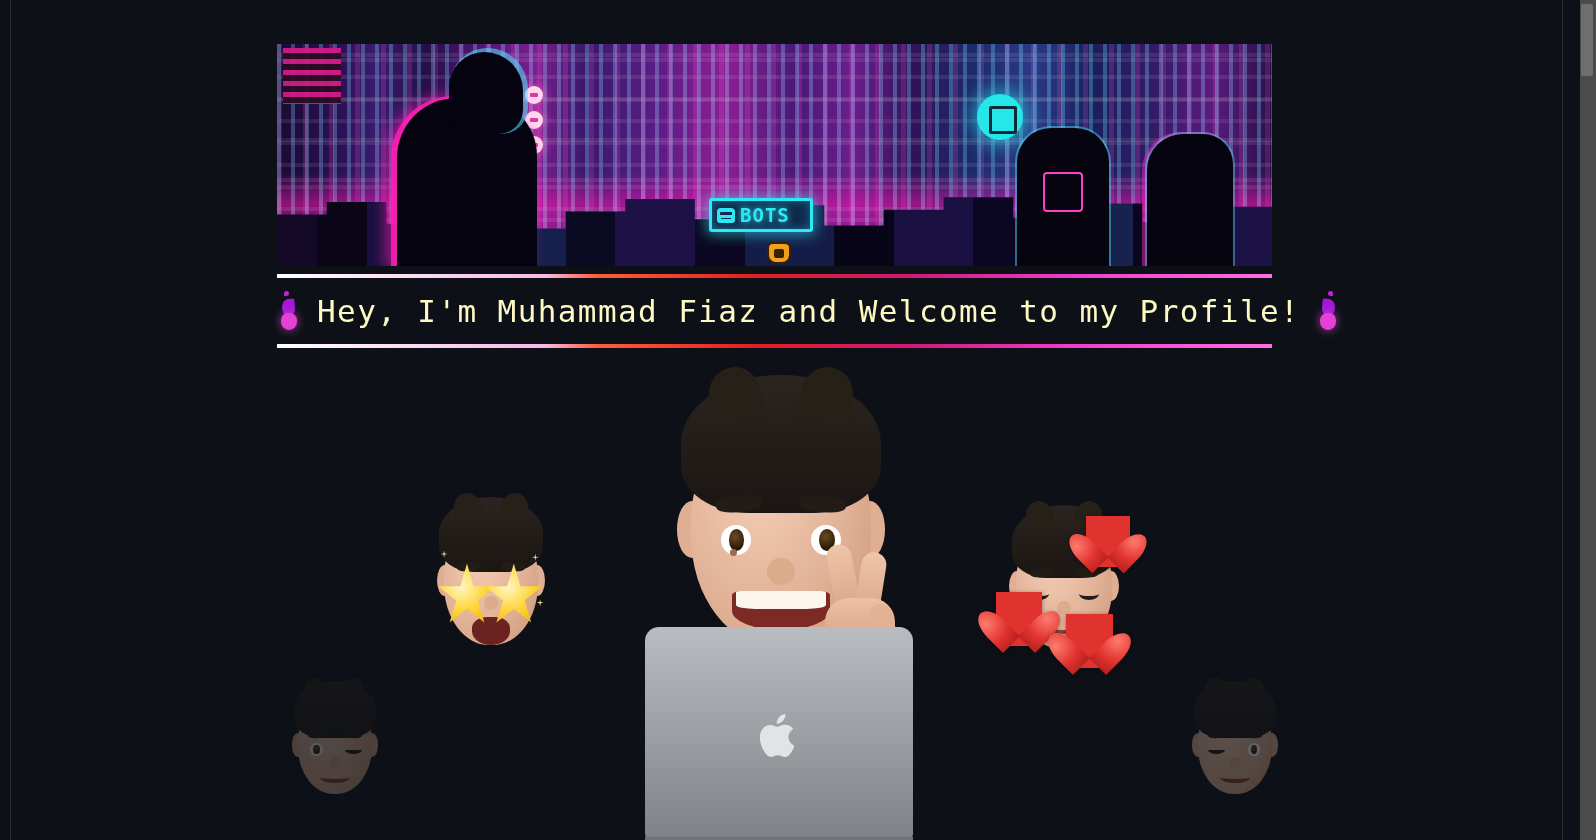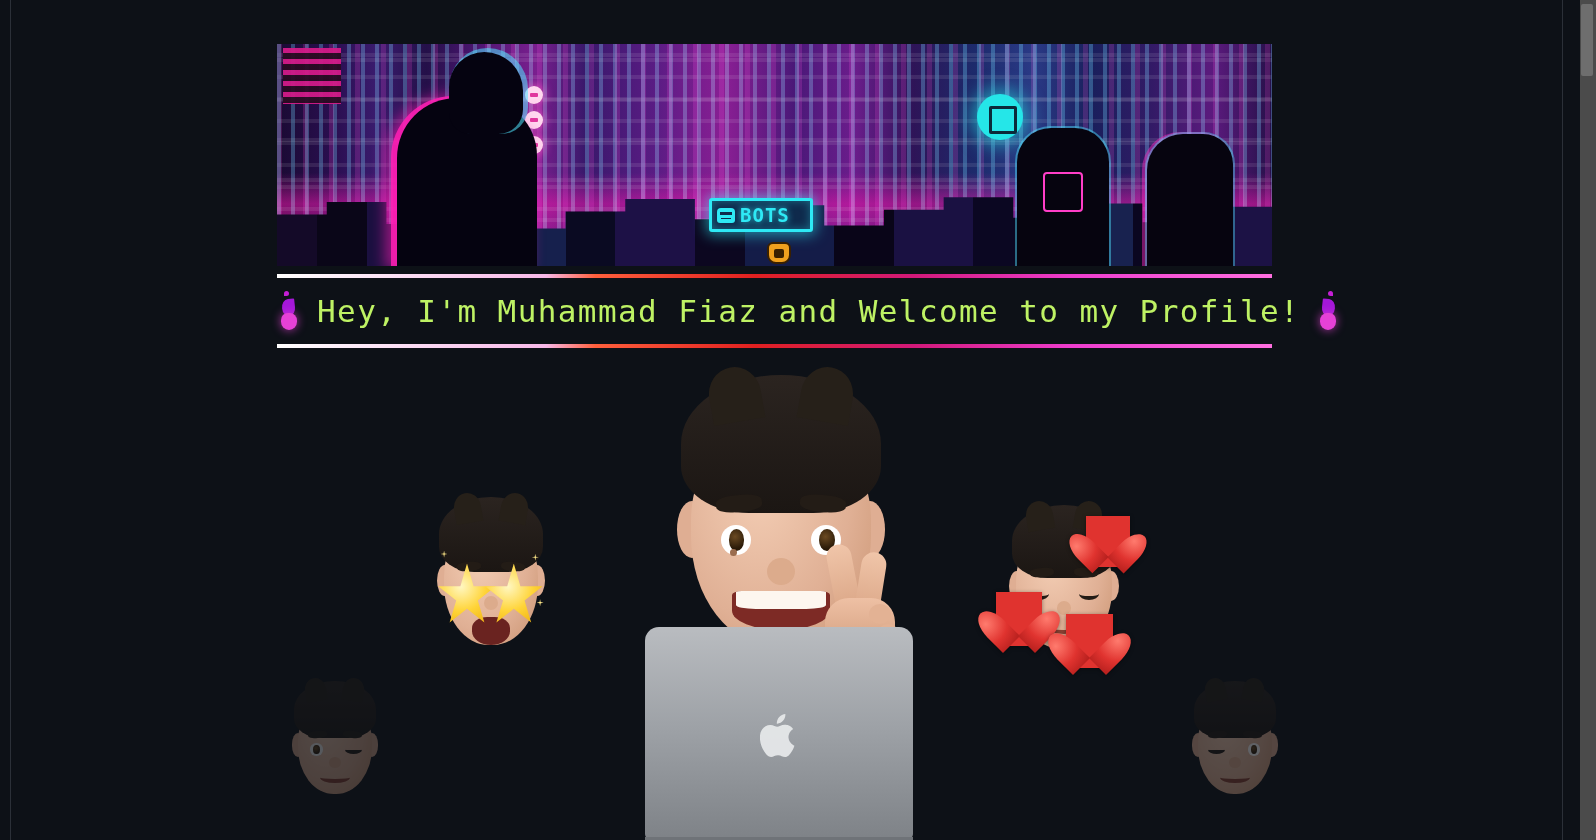--- a/index.html
+++ b/index.html
@@ -371,21 +371,21 @@
     width: 16px; height: 17px;
     background: #e641d6;
     border-radius: 44% 46% 52% 52%;
     box-shadow: 0 0 8px 1px rgba(230,65,214,.6);
   }
   .flame-icon.right { transform: scaleX(-1); }
 
   #heading-text {
     flex: 1 1 auto;
     text-align: left;
-    color: #bef264;
+    color: #fef9c3;
     font-family: "DejaVu Sans Mono", "Liberation Mono", monospace;
     font-size: 31px;
     font-weight: 400;
     letter-spacing: 1.4px;
     white-space: nowrap;
     padding: 0 14px;
   }
 
   
   .collage {

